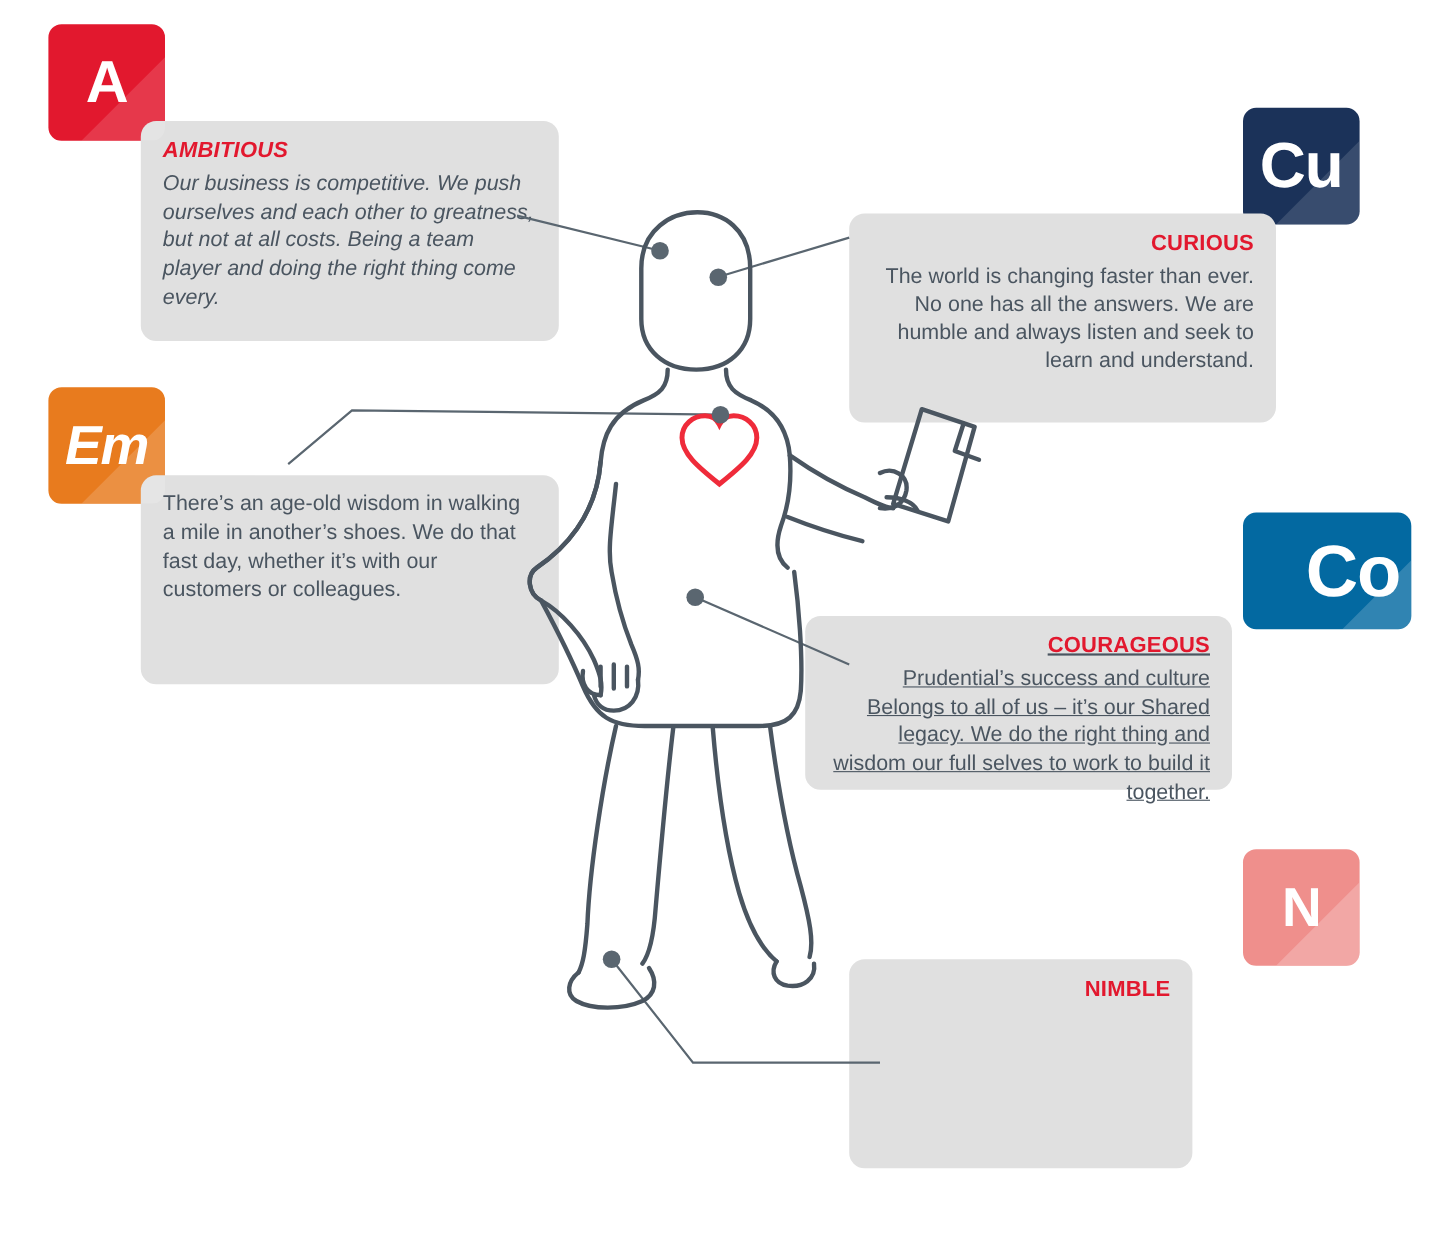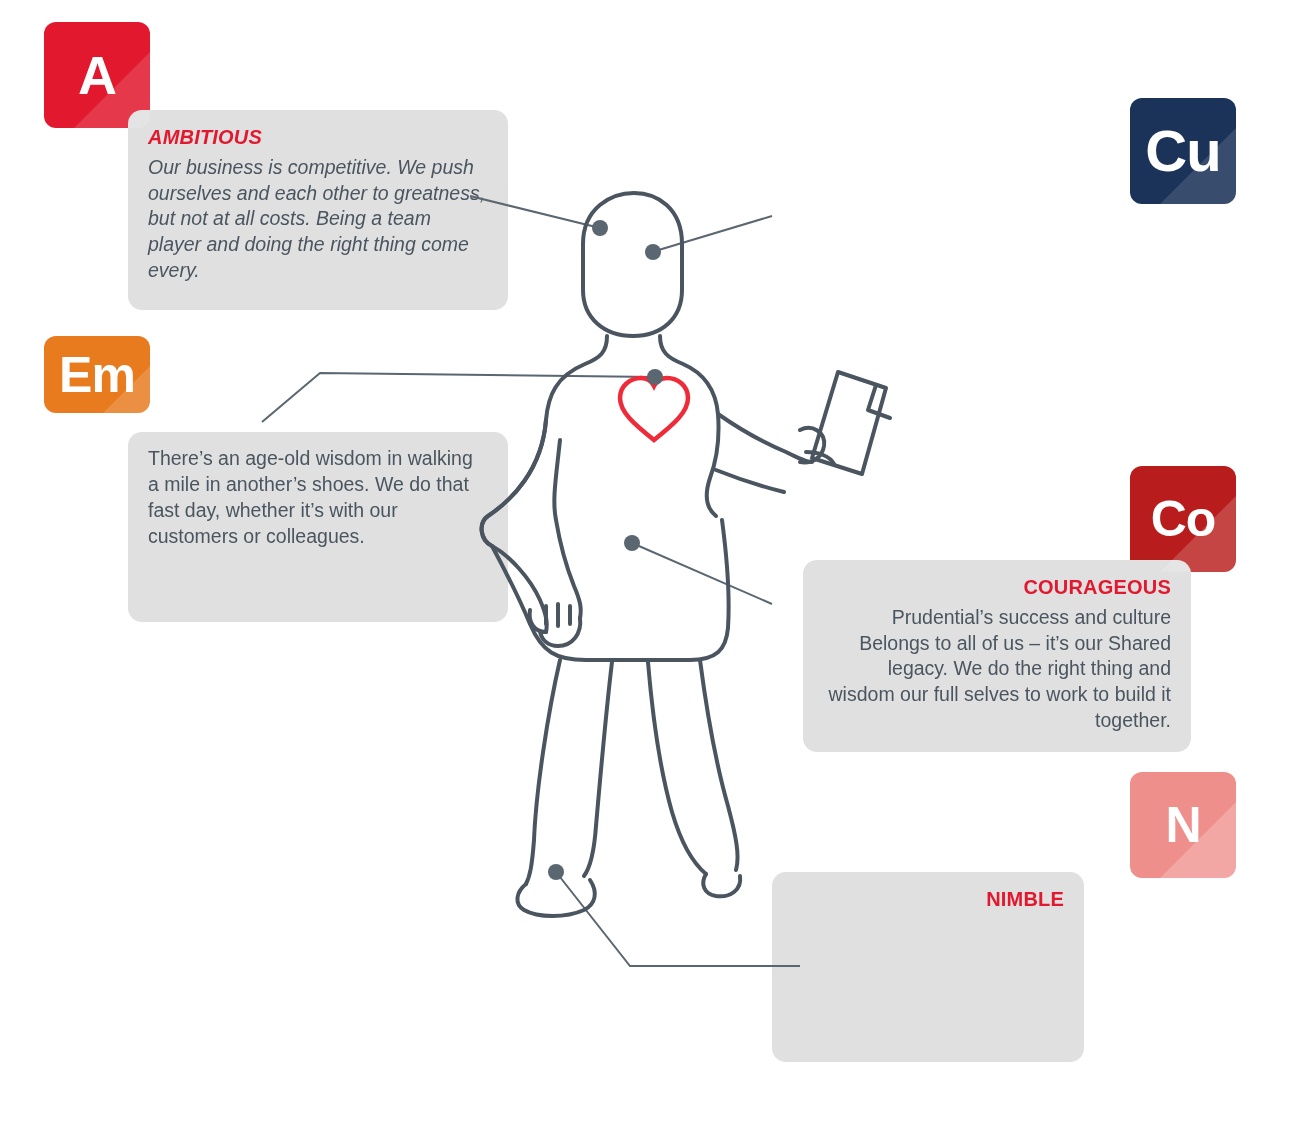--- a/index.html
+++ b/index.html
@@ -36,23 +36,23 @@
     letter-spacing: -1px;
   }
   
   .tile .wedge {
     position: absolute;
     left: 0; top: 0; right: 0; bottom: 0;
     z-index: 1;
   }
 
   #tile-a      { left: 44px;   top: 22px;  width: 106px; height: 106px; background: #e2182e; font-size: 54px; }
-  #tile-em     { left: 44px;   top: 336px; width: 106px; height: 77px; background: #e87b1e; font-size: 50px; }
+  #tile-em     { left: 44px;   top: 352px; width: 106px; height: 106px; background: #e87b1e; font-size: 50px; font-style: italic; }
   #tile-cu     { left: 1130px; top: 98px;  width: 106px; height: 106px; background: #1b3259; font-size: 58px; }
-  #tile-co     { left: 1130px; top: 466px; width: 106px; height: 106px; background: #b91c1c; font-size: 50px; }
+  #tile-co     { left: 1130px; top: 466px; width: 106px; height: 106px; background: #0369a1; font-size: 66px; padding-left: 47px; }
   #tile-n      { left: 1130px; top: 772px; width: 106px; height: 106px; background: #ef8f8c; font-size: 50px; }
 
   
   .bubble {
     position: absolute;
     background: #e0e0e0;
     border-radius: 14px;
     padding: 14px 20px 18px 20px;
     box-sizing: border-box;
     color: #4a5560;
@@ -64,21 +64,21 @@
     font-weight: bold;
     font-size: 20px;
     margin-bottom: 4px;
     letter-spacing: 0.2px;
   }
   .bubble.right-align { text-align: right; }
 
   #bubble-ambitious  { left: 128px; top: 110px; width: 380px; height: 200px; font-style: italic; }
   #bubble-empathetic { left: 128px; top: 432px; width: 380px; height: 190px; }
   #bubble-curious    { left: 772px; top: 194px; width: 388px; height: 190px; }
-  #bubble-courageous { left: 803px; top: 560px; width: 388px; height: 192px; }
+  #bubble-courageous { left: 732px; top: 560px; width: 388px; height: 158px; text-decoration: underline; }
   #bubble-nimble     { left: 772px; top: 872px; width: 312px; height: 190px; }
 
   
   #art {
     position: absolute;
     left: 0; top: 0;
     width: 1316px;
     height: 1136px;
     z-index: 2;
     pointer-events: none;
@@ -144,20 +144,24 @@
 
   <div class="bubble" id="bubble-ambitious">
     <div class="title">AMBITIOUS</div>
     <div class="body">Our business is competitive. We push ourselves and each other to greatness, but not at all costs. Being a team player and doing the right thing come every.</div>
   </div>
 
   <div class="bubble" id="bubble-empathetic">
     <div class="body">There’s an age-old wisdom in walking a mile in another’s shoes. We do that fast day, whether it’s with our customers or colleagues.</div>
   </div>
 
+  <div class="bubble right-align" id="bubble-curious">
+    <div class="title">CURIOUS</div>
+    <div class="body">The world is changing faster than ever. No one has all the answers. We are humble and always listen and seek to learn and understand.</div>
+  </div>
 
   <div class="bubble right-align" id="bubble-courageous">
     <div class="title">COURAGEOUS</div>
     <div class="body">Prudential’s success and culture Belongs to all of us – it’s our Shared legacy. We do the right thing and wisdom our full selves to work to build it together.</div>
   </div>
 
   <div class="bubble right-align" id="bubble-nimble">
     <div class="title">NIMBLE</div>
   </div>
 

